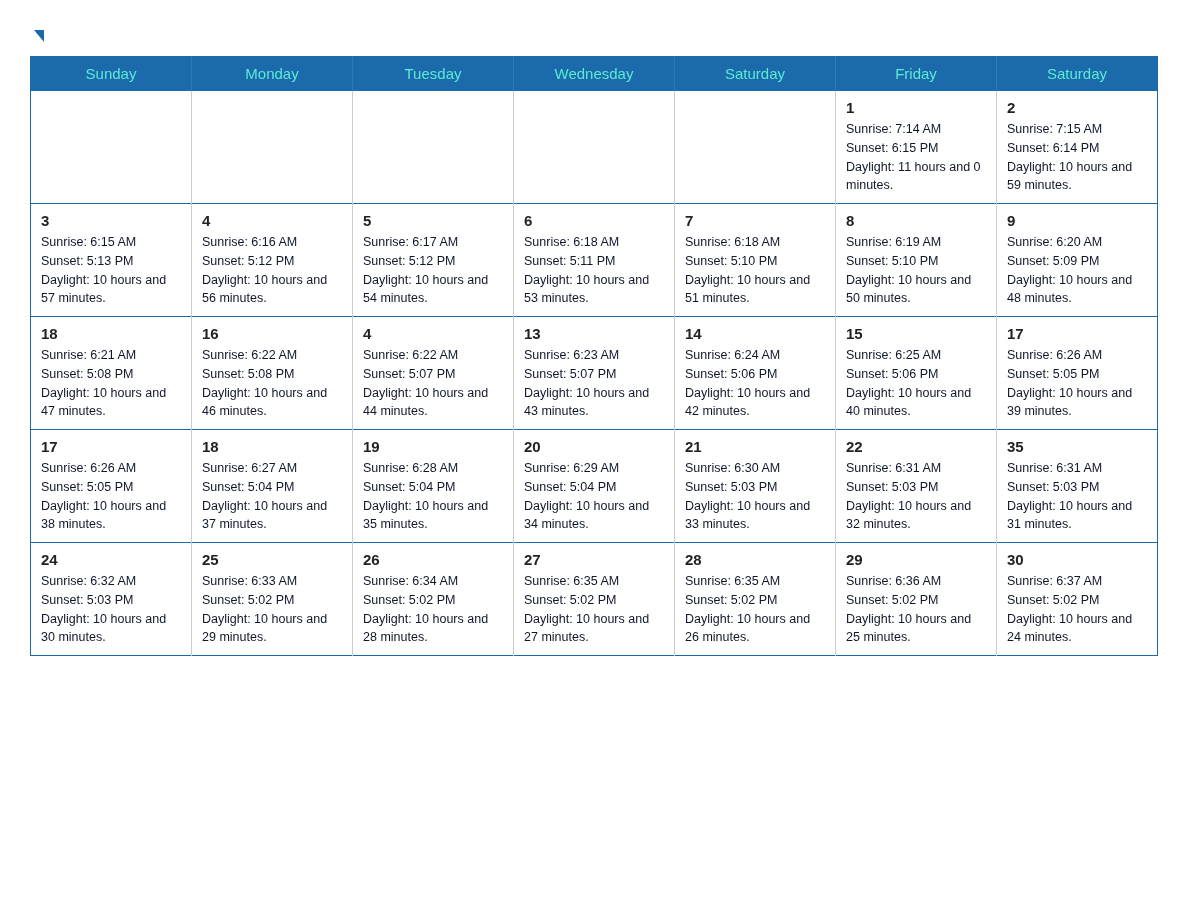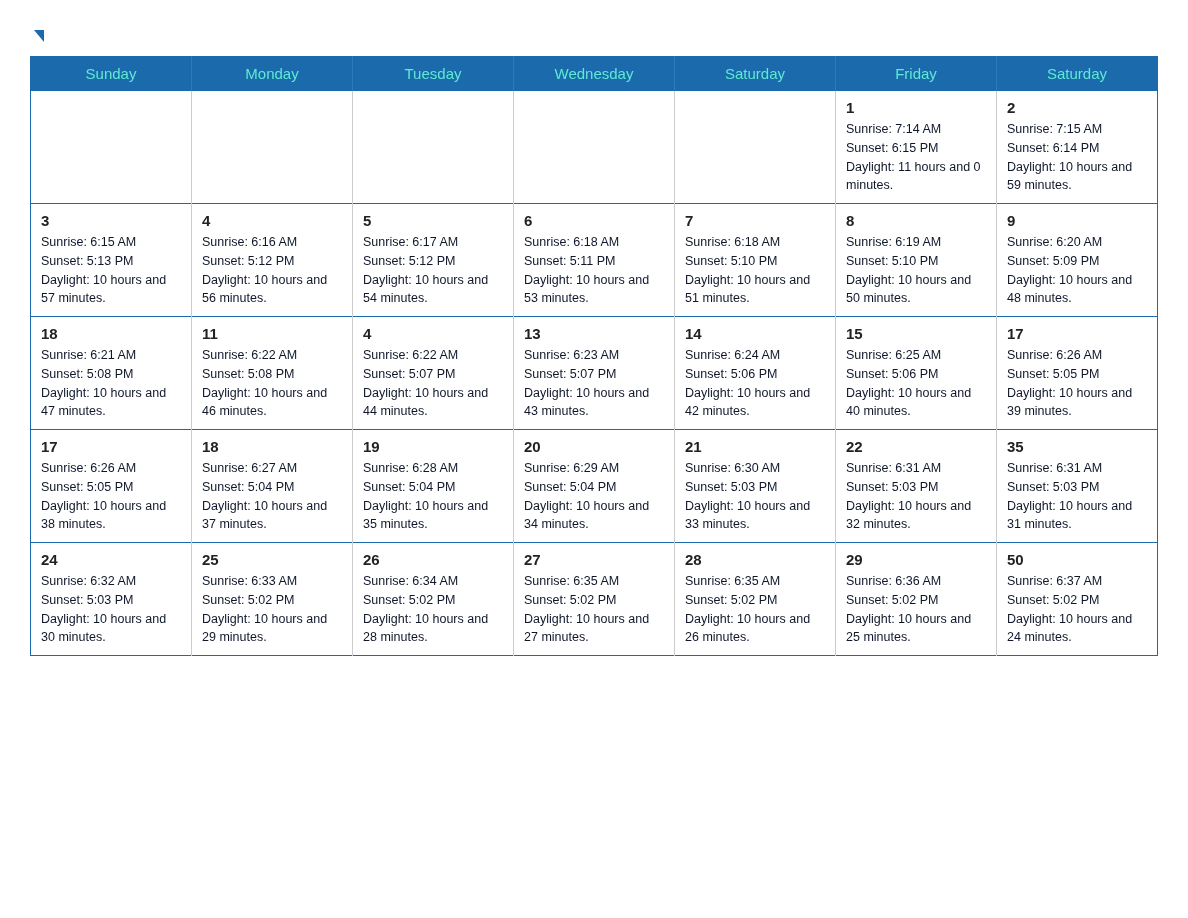--- a/index.html
+++ b/index.html
@@ -176,21 +176,21 @@
           <div class="day-number">9</div>
           <div class="day-info">Sunrise: 6:20 AM<br>Sunset: 5:09 PM<br>Daylight: 10 hours and 48 minutes.</div>
         </td>
       </tr>
       <tr>
         <td>
           <div class="day-number">18</div>
           <div class="day-info">Sunrise: 6:21 AM<br>Sunset: 5:08 PM<br>Daylight: 10 hours and 47 minutes.</div>
         </td>
         <td>
-          <div class="day-number">11</div>
+          <div class="day-number">16</div>
           <div class="day-info">Sunrise: 6:22 AM<br>Sunset: 5:08 PM<br>Daylight: 10 hours and 46 minutes.</div>
         </td>
         <td>
           <div class="day-number">4</div>
           <div class="day-info">Sunrise: 6:22 AM<br>Sunset: 5:07 PM<br>Daylight: 10 hours and 44 minutes.</div>
         </td>
         <td>
           <div class="day-number">13</div>
           <div class="day-info">Sunrise: 6:23 AM<br>Sunset: 5:07 PM<br>Daylight: 10 hours and 43 minutes.</div>
         </td>
@@ -256,18 +256,18 @@
         </td>
         <td>
           <div class="day-number">28</div>
           <div class="day-info">Sunrise: 6:35 AM<br>Sunset: 5:02 PM<br>Daylight: 10 hours and 26 minutes.</div>
         </td>
         <td>
           <div class="day-number">29</div>
           <div class="day-info">Sunrise: 6:36 AM<br>Sunset: 5:02 PM<br>Daylight: 10 hours and 25 minutes.</div>
         </td>
         <td>
-          <div class="day-number">50</div>
+          <div class="day-number">30</div>
           <div class="day-info">Sunrise: 6:37 AM<br>Sunset: 5:02 PM<br>Daylight: 10 hours and 24 minutes.</div>
         </td>
       </tr>
     </tbody>
 </table>
 
 </body></html>

